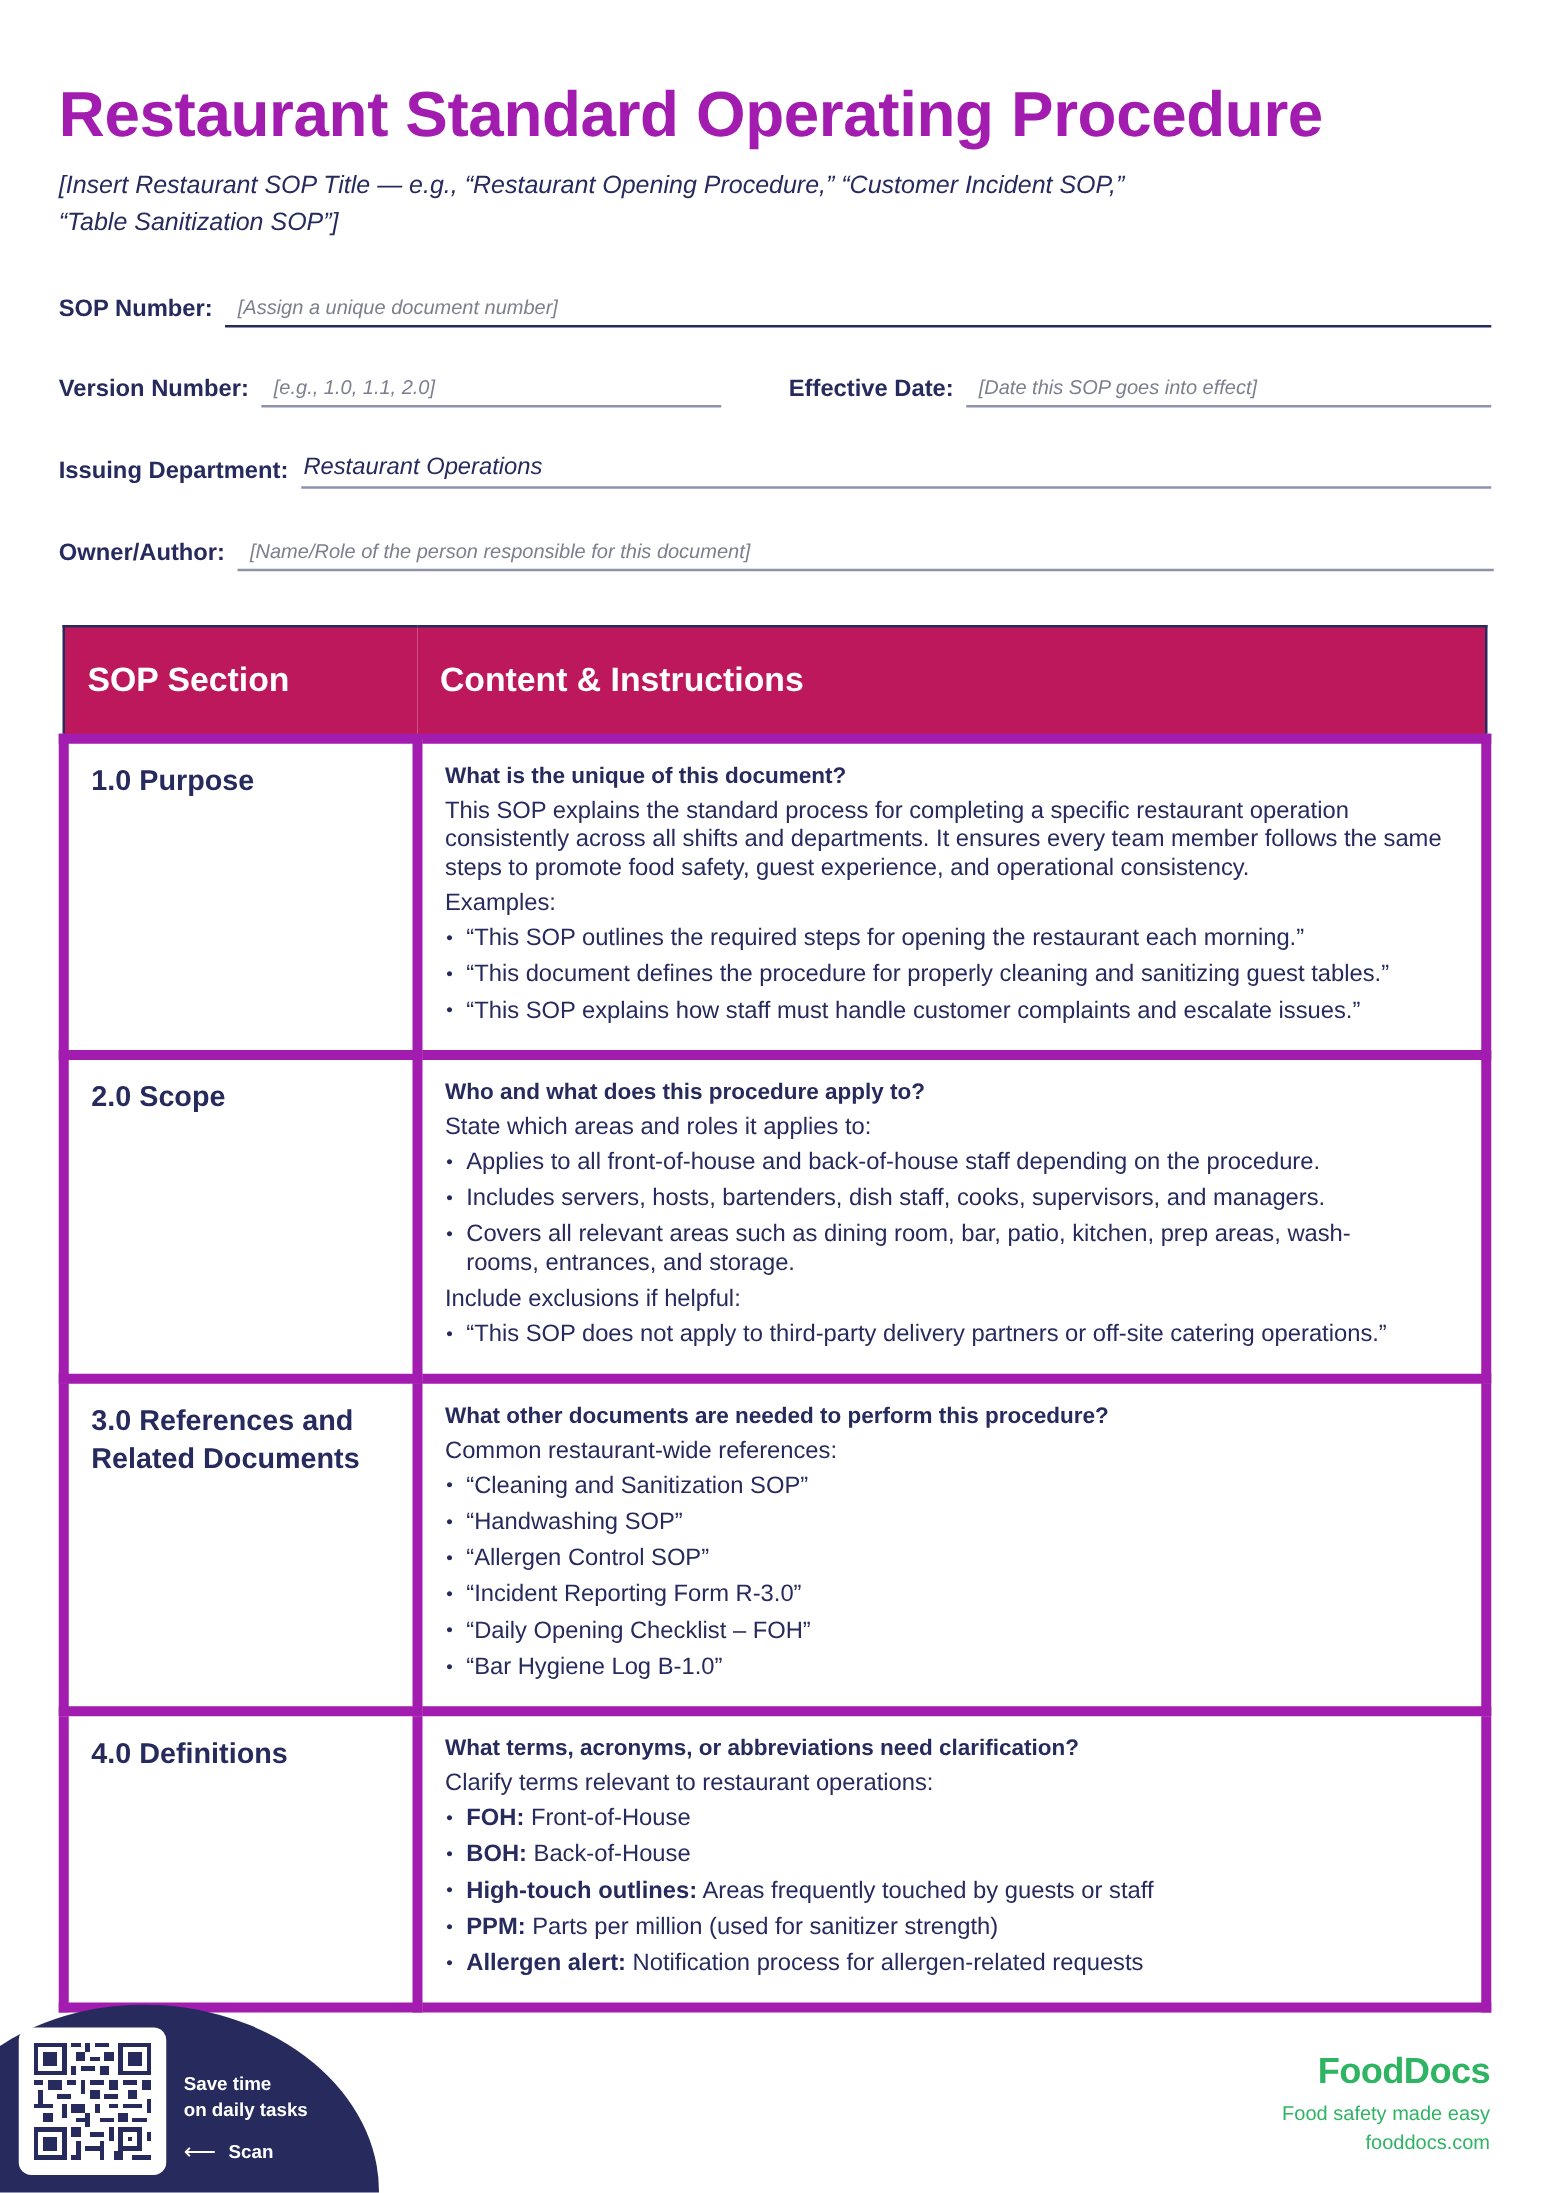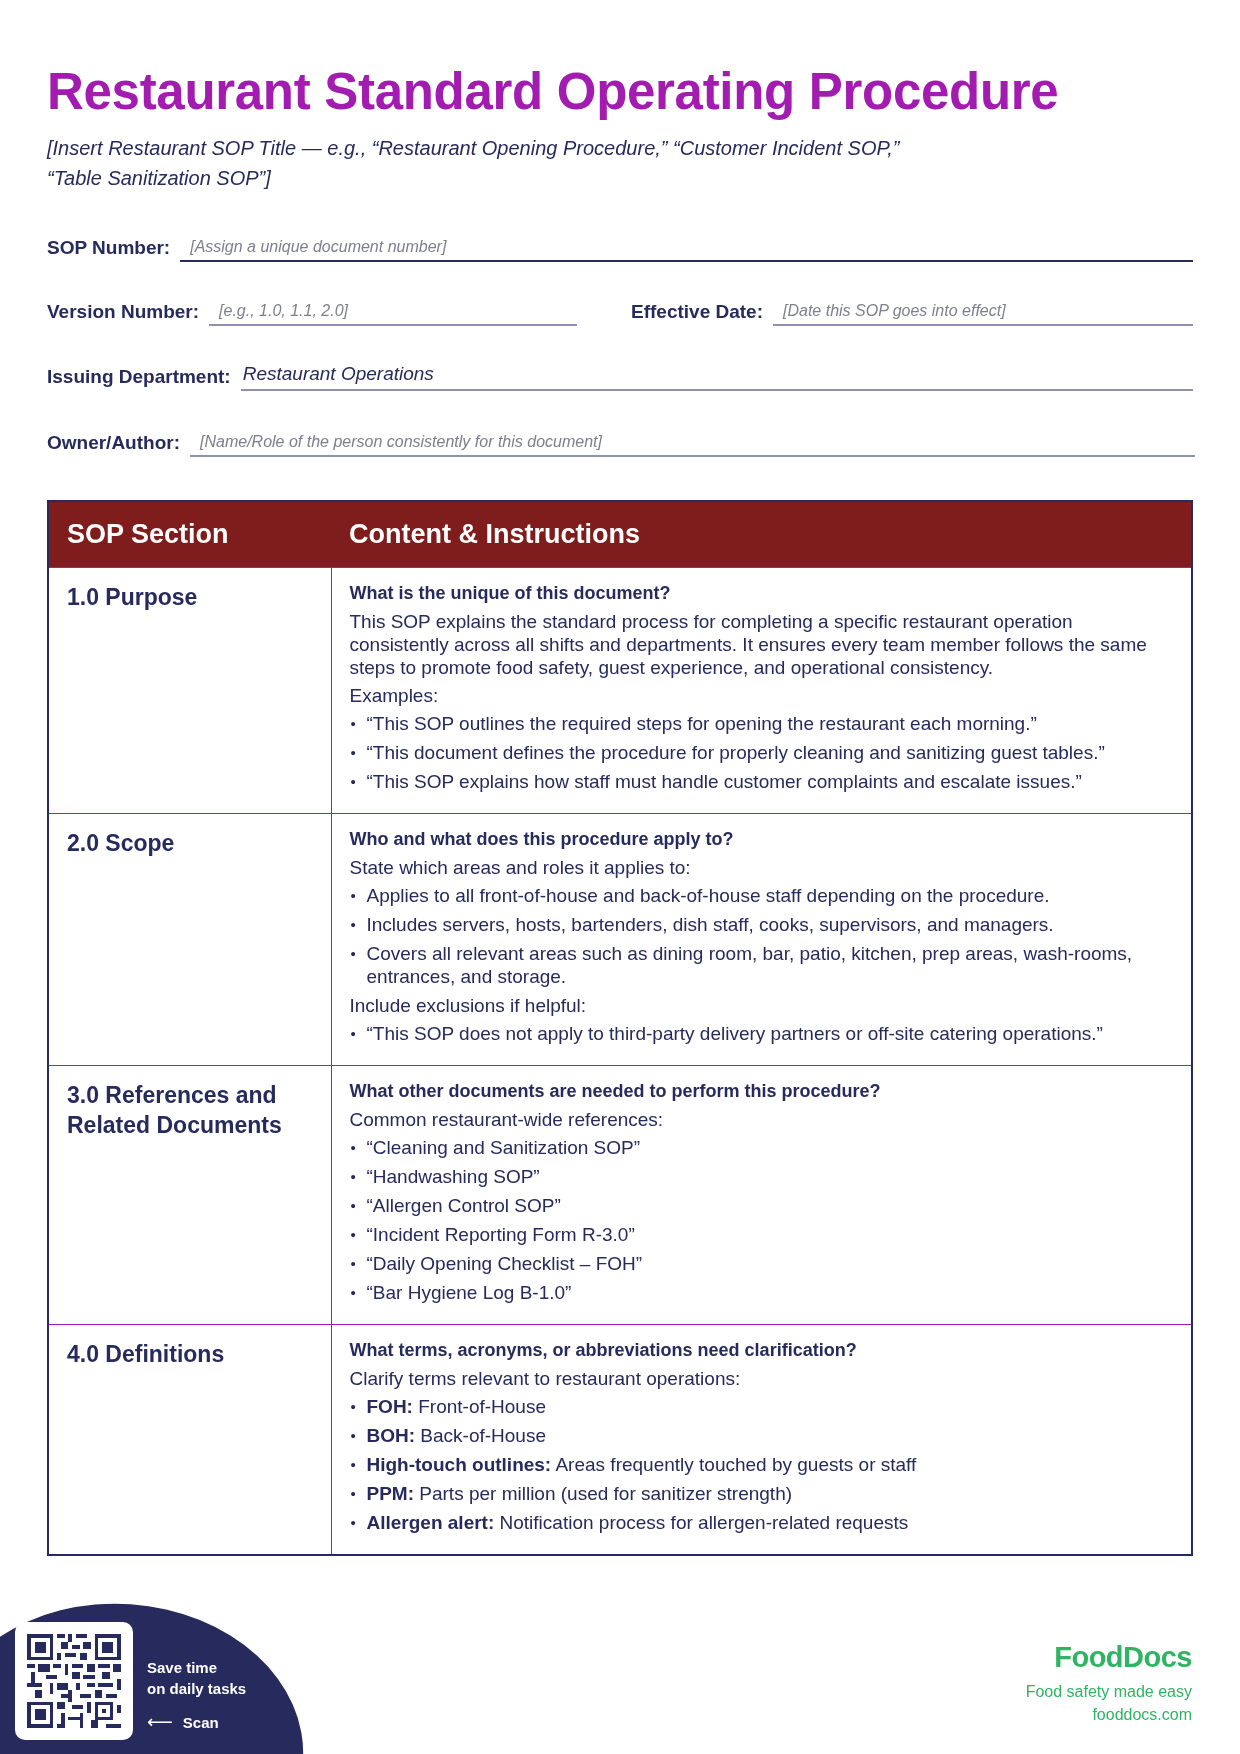--- a/index.html
+++ b/index.html
@@ -10,22 +10,22 @@
   .subtitle { position: absolute; left: 47px; top: 133px; font-size: 20px; font-style: italic; color: #262a5c; line-height: 30px; width: 900px; }
 
   .field { position: absolute; display: flex; align-items: flex-end; }
   .field-label { font-size: 19px; font-weight: bold; color: #262a5c; white-space: nowrap; padding-bottom: 3px; }
   .field-line { flex: 1; margin-left: 10px; border-bottom: 2px solid #8f92ad; height: 30px; display: flex; align-items: flex-end; padding-left: 10px; padding-bottom: 4px; }
   .field-line.dark { border-bottom-color: #262a5c; }
   .field-value { font-size: 16px; font-style: italic; color: #7d7f8e; white-space: nowrap; }
   .field-value.filled { font-size: 19px; color: #262a5c; }
 
   .sop-table { position: absolute; left: 47px; top: 500px; width: 1146px; border: 2px solid #262a5c; border-collapse: collapse; }
-  .sop-table th { background: #7f1d1d; color: #ffffff; text-align: left; font-size: 27px; font-weight: bold; height: 66px; padding: 0 18px; vertical-align: middle; }
-  .sop-table td { border: 1px solid #a21caf; vertical-align: top; }
+  .sop-table th { background: #be185d; color: #ffffff; text-align: left; font-size: 27px; font-weight: bold; height: 90px; padding: 0 18px; vertical-align: middle; }
+  .sop-table td { border: 8px solid #a21caf; vertical-align: top; }
   .sec-cell { width: 283px; padding: 14px 18px; font-size: 23px; font-weight: bold; color: #262a5c; line-height: 30px; }
   .content-cell { padding: 14px 18px 14px 18px; font-size: 19px; color: #262a5c; line-height: 23px; }
   .q { font-weight: bold; font-size: 18px; margin-bottom: 5px; }
   .p { margin-bottom: 5px; }
   ul.b { list-style: none; }
   ul.b li { position: relative; padding-left: 17px; margin-bottom: 6px; }
   ul.b li::before { content: "•"; position: absolute; left: 1px; top: 0; font-size: 15px; }
   ul.b li b { font-weight: bold; }
 
   .footer-blob { position: absolute; left: -60px; top: 1604px; width: 365px; height: 240px; background: #262a5c; border-radius: 50% 50% 0 0 / 60% 60% 0 0; transform: rotate(4deg); }
@@ -68,21 +68,21 @@
 <div class="field" style="left:47px; top:361px; width:1146px;">
   <span class="field-label">Issuing Department:</span>
   <div class="field-line" style="padding-left:2px;">
     <span class="field-value filled">Restaurant Operations</span>
   </div>
 </div>
 
 <div class="field" style="left:47px; top:427px; width:1148px;">
   <span class="field-label">Owner/Author:</span>
   <div class="field-line">
-    <span class="field-value">[Name/Role of the person consistently for this document]</span>
+    <span class="field-value">[Name/Role of the person responsible for this document]</span>
   </div>
 </div>
 
 <table class="sop-table">
   <thead>
     <tr>
       <th style="width:283px;">SOP Section</th>
       <th>Content &amp; Instructions</th>
     </tr>
   </thead>

